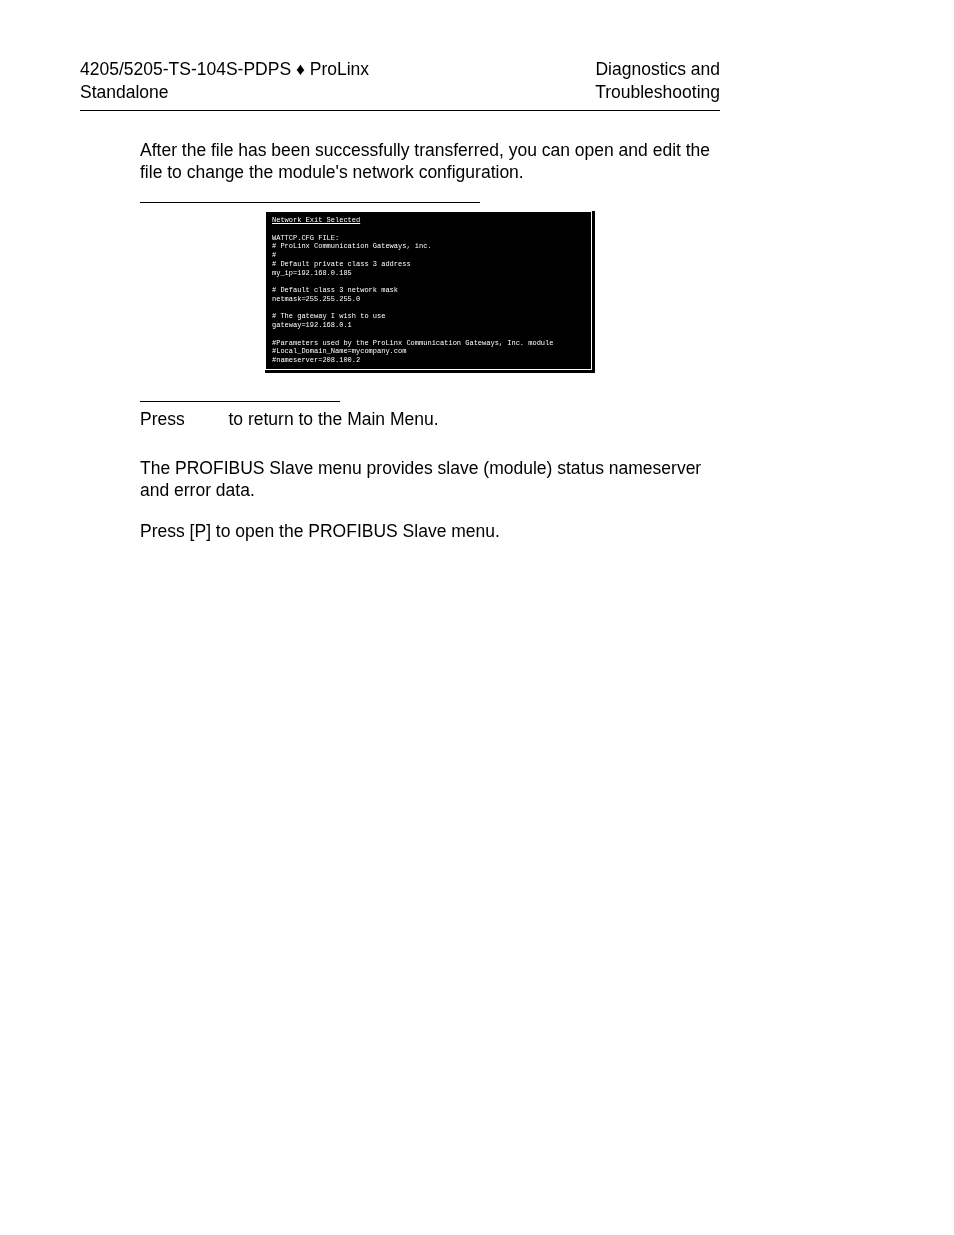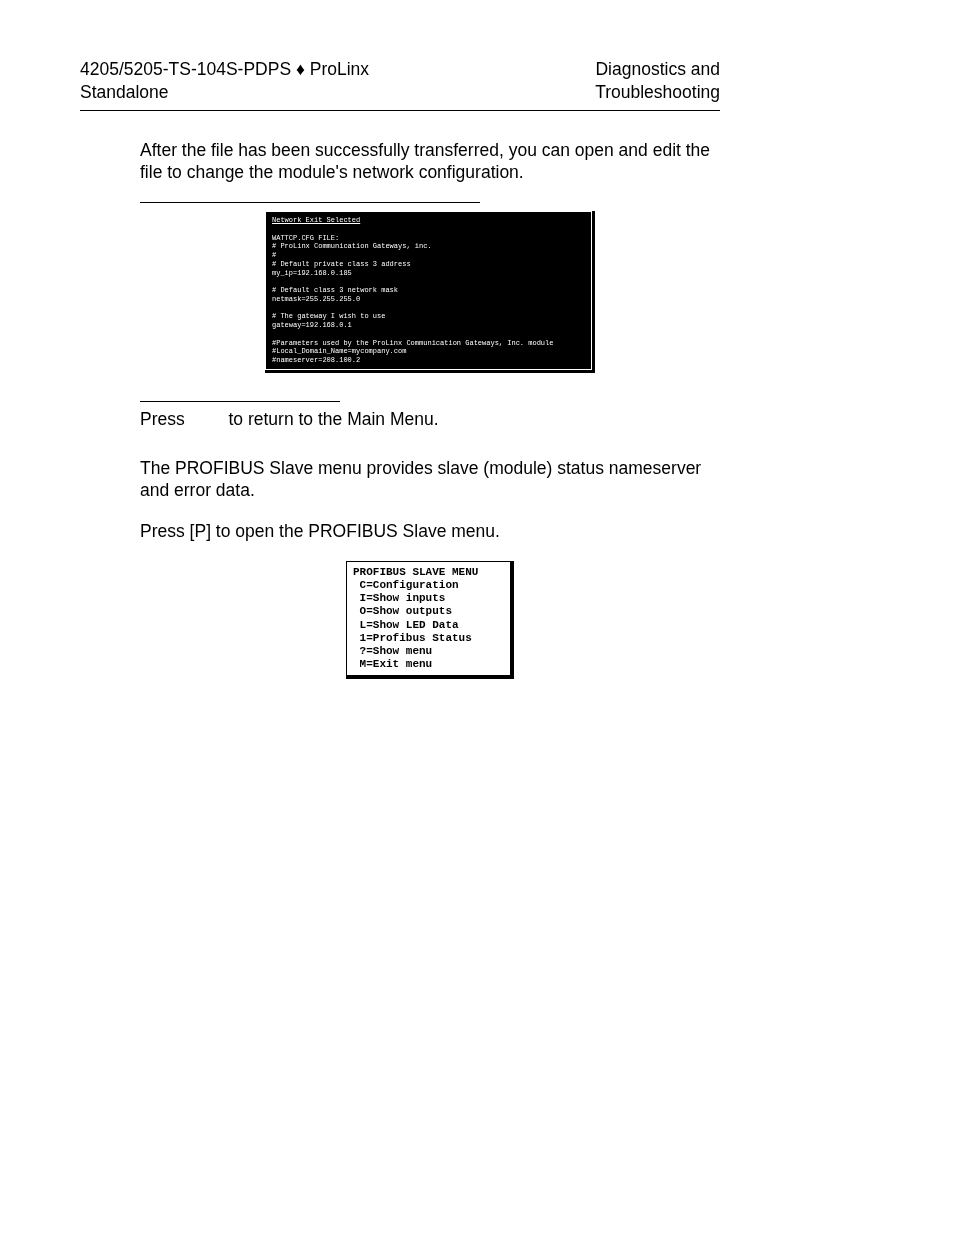--- a/index.html
+++ b/index.html
@@ -142,29 +142,17 @@
     </div>
 
     <span class="section-underline w2"></span>
     <p class="press-line">
       <span>Press </span><span class="gap-key"></span><span> to return to the Main Menu.</span>
     </p>
 
     <p class="para" style="margin-top:26px;">The PROFIBUS Slave menu provides slave (module) status nameserver and error data.</p>
     <p class="para">Press [P] to open the PROFIBUS Slave menu.</p>
 
-    <div class="menu-fig">
-      <div class="menu-shadow-wrap">
-        <div class="menu-white" id="term2">PROFIBUS SLAVE MENU
- C=Configuration
- I=Show inputs
- O=Show outputs
- L=Show LED Data
- 1=Profibus Status
- ?=Show menu
- M=Exit menu</div>
-      </div>
-    </div>
 
   </div>
 
 
 </div>
 
 </body></html>

